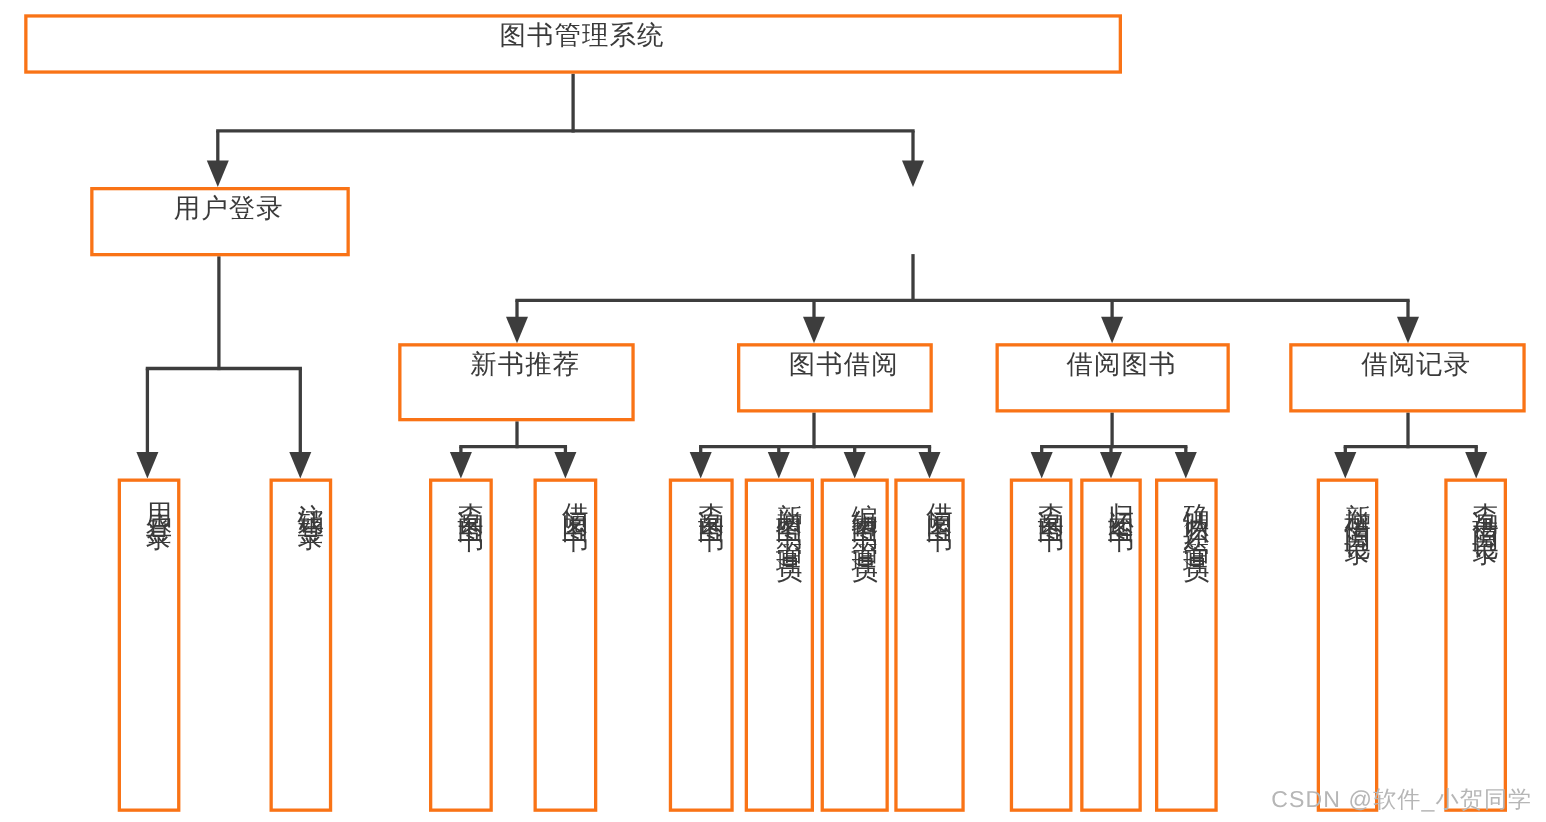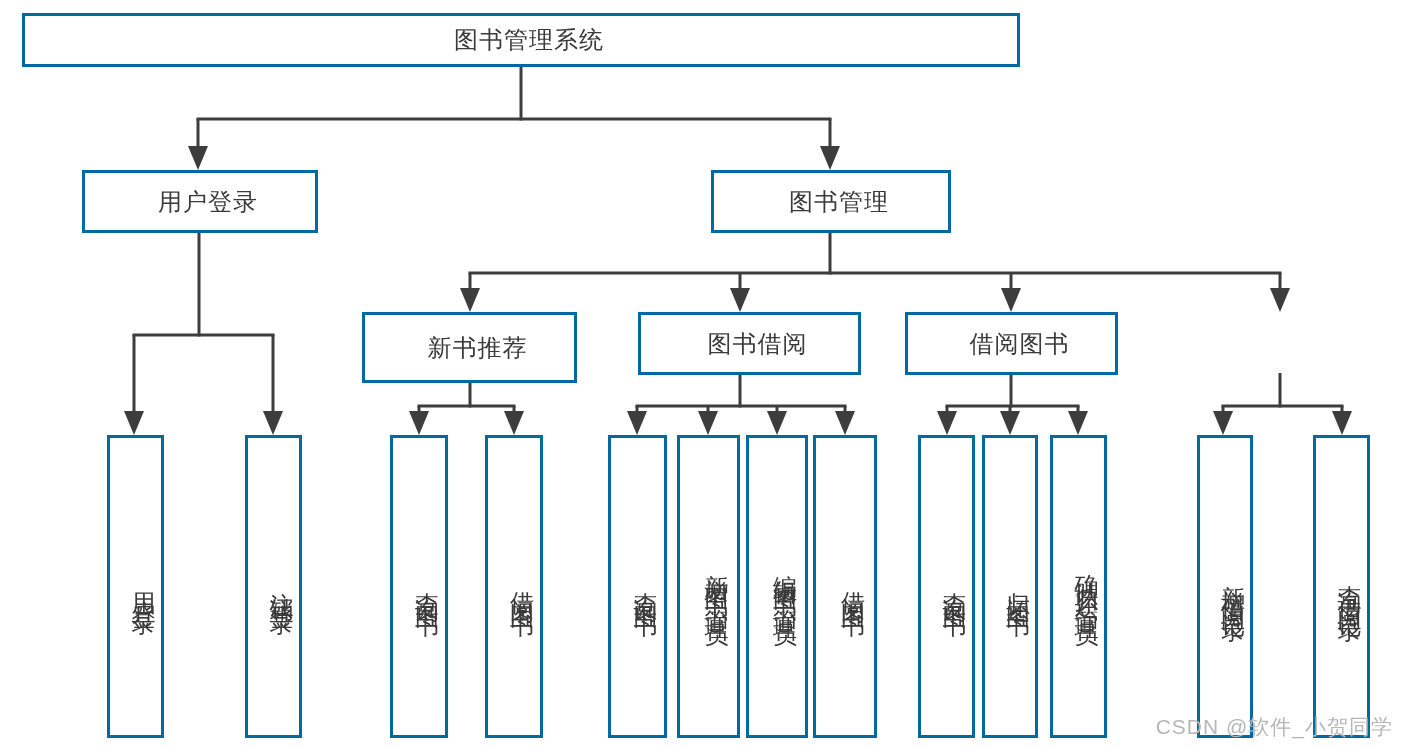--- a/index.html
+++ b/index.html
@@ -3,22 +3,22 @@
 <meta charset="utf-8">
 <style>
   html,body{margin:0;padding:0;background:#ffffff;}
   .stage{
     position:relative;width:1405px;height:747px;background:#ffffff;
     font-family:"Liberation Sans","DejaVu Sans",sans-serif;overflow:hidden;
   }
   .wires{position:absolute;left:0;top:0;z-index:1;}
   .node{
     position:absolute;z-index:2;background:#ffffff;
-    border:3px solid #0369a1;box-sizing:border-box;
-    display:flex;align-items:center;justify-content:center;
+    border:3px solid #f97316;box-sizing:border-box;
+    display:flex;justify-content:center;
     color:#3a3a3a;
     padding-left:16px;
   }
   .hbox span{font-size:24px;letter-spacing:1px;white-space:nowrap;}
   .vbox span{
     writing-mode:vertical-lr;text-orientation:mixed;
     font-size:24px;letter-spacing:7px;line-height:1;white-space:nowrap;
   }
   .watermark{
     position:absolute;right:12px;bottom:6px;z-index:6;
@@ -85,32 +85,32 @@
       <polygon points="1332,411 1352,411 1342,435" fill="#3d3d3d"></polygon>
     </svg>
 
   <div class="node hbox" style="left:22px;top:13px;width:998px;height:54px">
     <span>图书管理系统</span>
   </div>
 
   <div class="node hbox" style="left:82px;top:170px;width:236px;height:63px">
     <span>用户登录</span>
   </div>
-  <div class="node hbox" style="left:711px;top:170px;width:240px;height:63px">
-    <span>图书管理</span>
-  </div>
 
   <div class="node hbox" style="left:362px;top:312px;width:215px;height:71px">
     <span>新书推荐</span>
   </div>
-  <div class="node hbox" style="left:638px;top:312px;width:223px;height:63px">
+  <div class="node hbox" style="left:670px;top:312px;width:178px;height:63px">
     <span>图书借阅</span>
   </div>
   <div class="node hbox" style="left:905px;top:312px;width:213px;height:63px">
     <span>借阅图书</span>
+  </div>
+  <div class="node hbox" style="left:1172px;top:312px;width:215px;height:63px">
+    <span>借阅记录</span>
   </div>
 
   <div class="node vbox" style="left:107px;top:435px;width:57px;height:303px">
     <span>用户登录</span>
   </div>
   <div class="node vbox" style="left:245px;top:435px;width:57px;height:303px">
     <span>注销登录</span>
   </div>
 
   <div class="node vbox" style="left:390px;top:435px;width:58px;height:303px">

